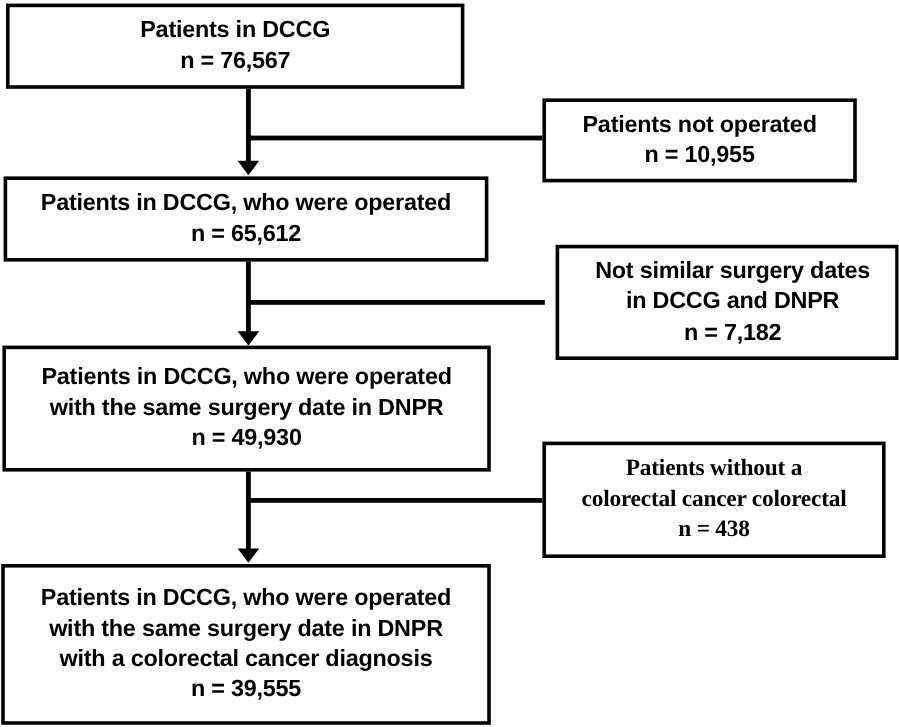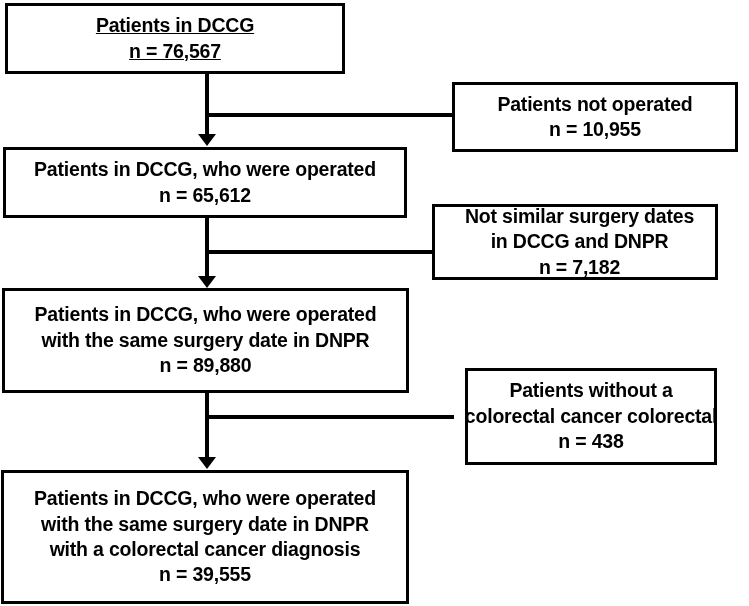--- a/index.html
+++ b/index.html
@@ -32,29 +32,29 @@
     font-size: 19.5px;
     line-height: 1.30;
     letter-spacing: -0.2px;
     padding: 0 4px;
   }
   .node-line {
     display: block;
     white-space: nowrap;
   }
   
-  .main-1 { left: 5px;  top: 3px;   width: 340px; height: 71px; text-decoration: underline; }
+  .main-1 { left: 5px;  top: 3px;   width: 382px; height: 71px; }
   .main-2 { left: 3px;  top: 147px; width: 404px; height: 71px; }
   .main-3 { left: 2px;  top: 288px; width: 407px; height: 105px; }
   .main-4 { left: 1px;  top: 470px; width: 408px; height: 134px; }
 
   
-  .side-1 { left: 452px; top: 82px;  width: 286px; height: 70px; }
-  .side-2 { left: 432px; top: 204px; width: 286px; height: 76px; padding-left: 13px; }
-  .side-3 { left: 465px; top: 368px; width: 252px; height: 97px; }
+  .side-1 { left: 452px; top: 82px;  width: 262px; height: 70px; }
+  .side-2 { left: 463px; top: 204px; width: 286px; height: 96px; padding-left: 13px; }
+  .side-3 { left: 452px; top: 368px; width: 286px; height: 97px; font-family: Liberation Serif, serif; }
 
   
   .conn-v {
     position: absolute;
     width: 4px;
     background: #000000;
     left: 205px;
   }
   .conn-h {
     position: absolute;
@@ -111,21 +111,21 @@
 
   <div class="node-box side-2">
     <span class="node-line">Not similar surgery dates</span>
     <span class="node-line">in DCCG and DNPR</span>
     <span class="node-line">n = 7,182</span>
   </div>
 
   <div class="node-box main-3">
     <span class="node-line">Patients in DCCG, who were operated</span>
     <span class="node-line">with the same surgery date in DNPR</span>
-    <span class="node-line">n = 89,880</span>
+    <span class="node-line">n = 49,930</span>
   </div>
 
   <div class="conn-v v3"></div>
   <div class="conn-h h3"></div>
   <div class="arrow-head a3"></div>
 
   <div class="node-box side-3">
     <span class="node-line">Patients without a</span>
     <span class="node-line">colorectal cancer colorectal</span>
     <span class="node-line">n = 438</span>

